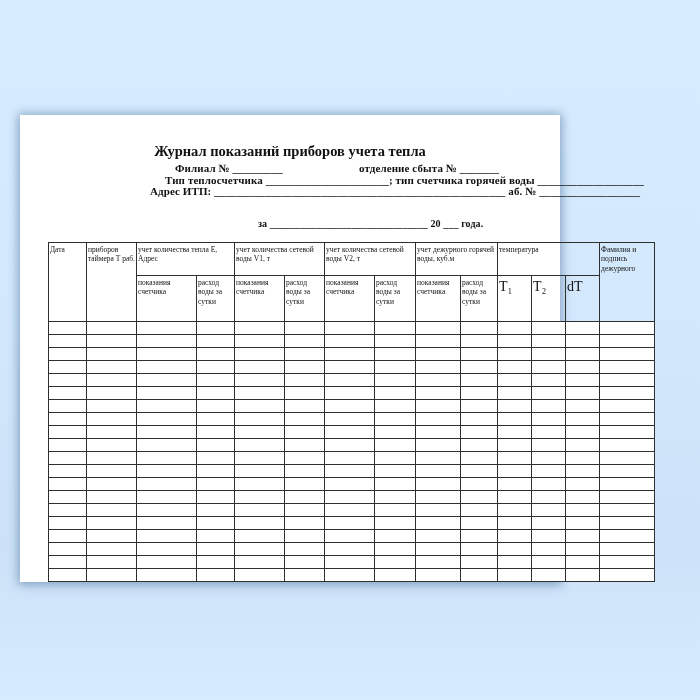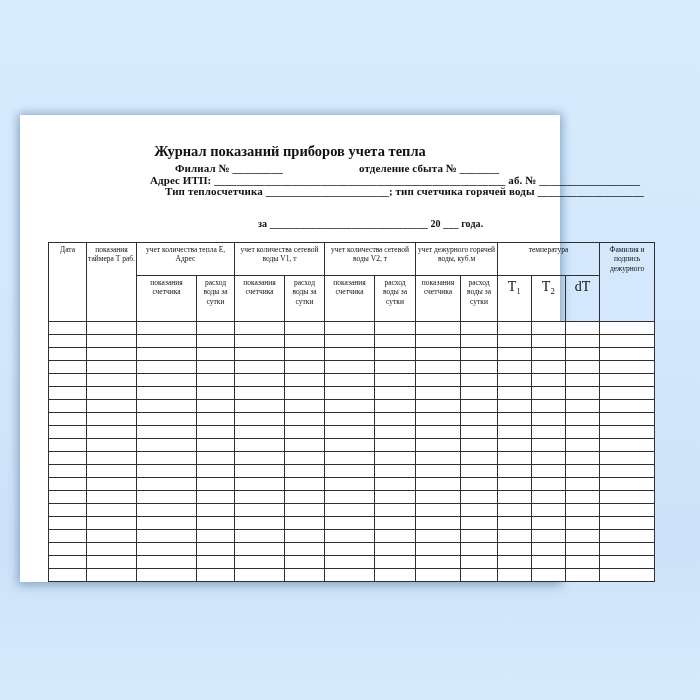--- a/index.html
+++ b/index.html
@@ -56,47 +56,47 @@
     font-size: 7.5px;
     line-height: 1.28;
   }
   .log-table th, .log-table td {
     border: 1px solid #2f2f2f;
     padding: 0;
     overflow: hidden;
   }
   .log-table thead th {
     font-weight: normal;
-    text-align: center;
+    text-align: left;
     vertical-align: top;
     padding: 2px 1px 1px 1px;
   }
   tr.group-row { height: 33px; }
   tr.sub-row   { height: 46px; }
   .log-table tbody tr { height: 13px; }
   .log-table tbody td { background: #ffffff; }
   th.temp-cell { font-size: 14px; padding-top: 1px; }
 </style>
 </head>
 <body>
 
 <div class="paper">
 
   <div class="doc-title">Журнал показаний приборов учета тепла</div>
 
   <div class="form-line l1">
     <span class="seg seg-left">Филиал № _________</span><span class="seg seg-right">отделение сбыта № _______</span>
   </div>
 
+  <div class="form-line l3">
+    <span class="seg seg-left">Тип теплосчетчика ______________________; тип счетчика горячей воды ___________________</span>
+  </div>
+
   <div class="form-line l2">
     <span class="seg seg-left">Адрес ИТП: ____________________________________________________ аб. № __________________</span>
-  </div>
-
-  <div class="form-line l3">
-    <span class="seg seg-left">Тип теплосчетчика ______________________; тип счетчика горячей воды ___________________</span>
   </div>
 
   <div class="form-line l4">
     <span class="seg seg-left">за _______________________________ 20 ___ года.</span>
   </div>
 
   <table class="log-table">
     <colgroup>
       <col style="width:38px">
         <col style="width:50px">
@@ -109,21 +109,21 @@
       <col style="width:45px">
         <col style="width:37px">
       <col style="width:34px">
         <col style="width:34px">
         <col style="width:34px">
       <col style="width:55px">
     </colgroup>
     <thead>
       <tr class="group-row">
         <th rowspan="2">Дата</th>
-        <th rowspan="2">показания таймера Т раб.</th>
+        <th rowspan="2">приборов таймера Т раб.</th>
         <th colspan="2">учет количества тепла Е, Адрес</th>
         <th colspan="2">учет количества сетевой воды V1, т</th>
         <th colspan="2">учет количества сетевой воды V2, т</th>
         <th colspan="2">учет дежурного горячей воды, куб.м</th>
         <th colspan="3">температура</th>
         <th rowspan="2">Фамилия и подпись дежурного</th>
       </tr>
       <tr class="sub-row">
         <th>показания счетчика</th>
         <th>расход воды за сутки</th>

